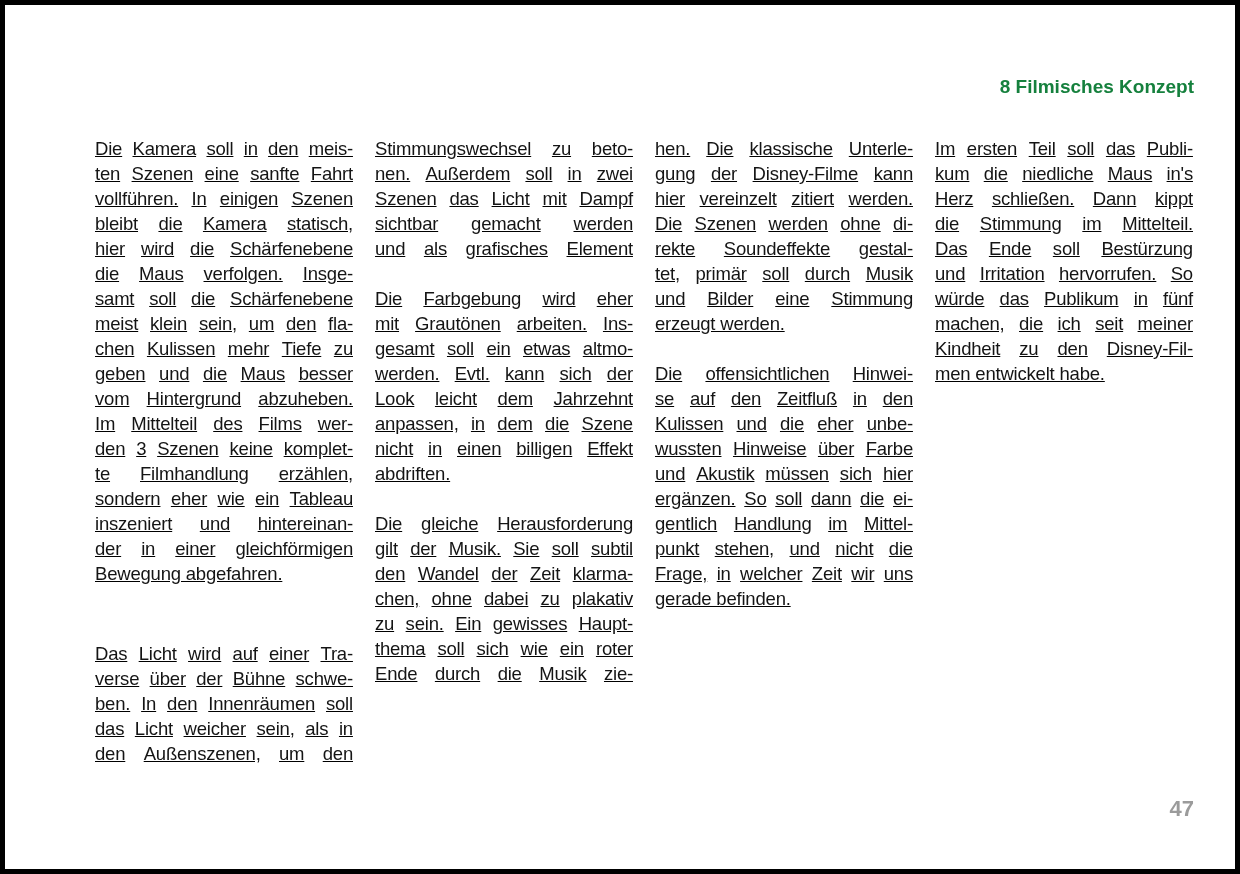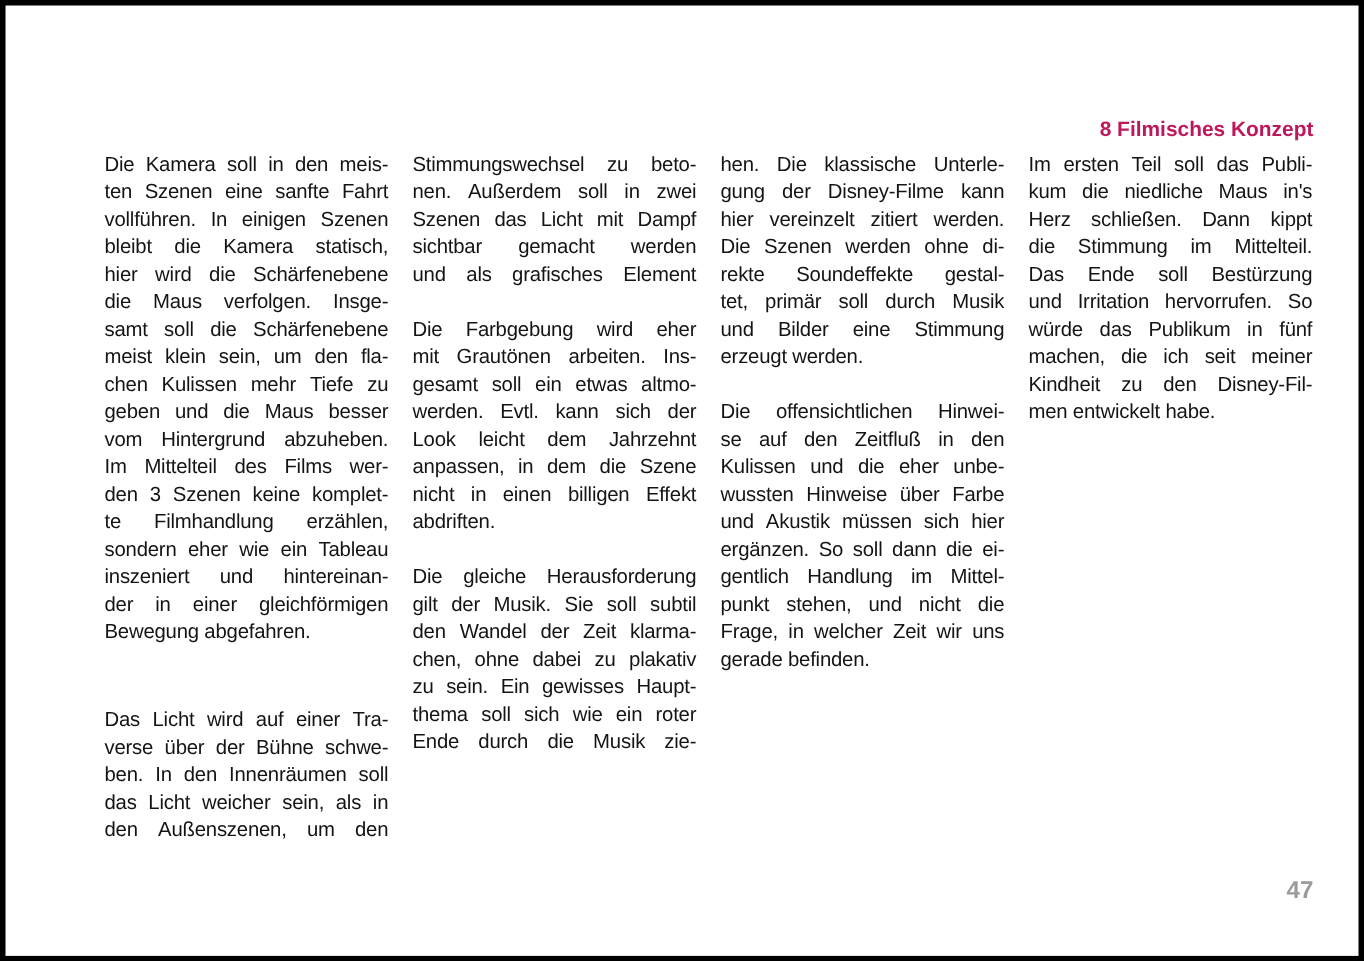--- a/index.html
+++ b/index.html
@@ -24,30 +24,30 @@
     border: 5px solid #000000;
     pointer-events: none;
     box-sizing: border-box;
   }
   .header {
     position: absolute;
     top: 76px;
     right: 46px;
     font-size: 19px;
     font-weight: bold;
-    color: #be185d;
+    color: #15803d;
     white-space: nowrap;
-    margin-top: 32px;
   }
   .columns {
     position: absolute;
     left: 95px;
     top: 136px;
     display: flex;
     gap: 22px;
+    text-decoration: underline;
   }
   .column {
     width: 258px;
     flex: 0 0 258px;
   }
   .paragraph + .paragraph {
     margin-top: 25px;
   }
   .paragraph.extra-gap {
     margin-top: 55px;

